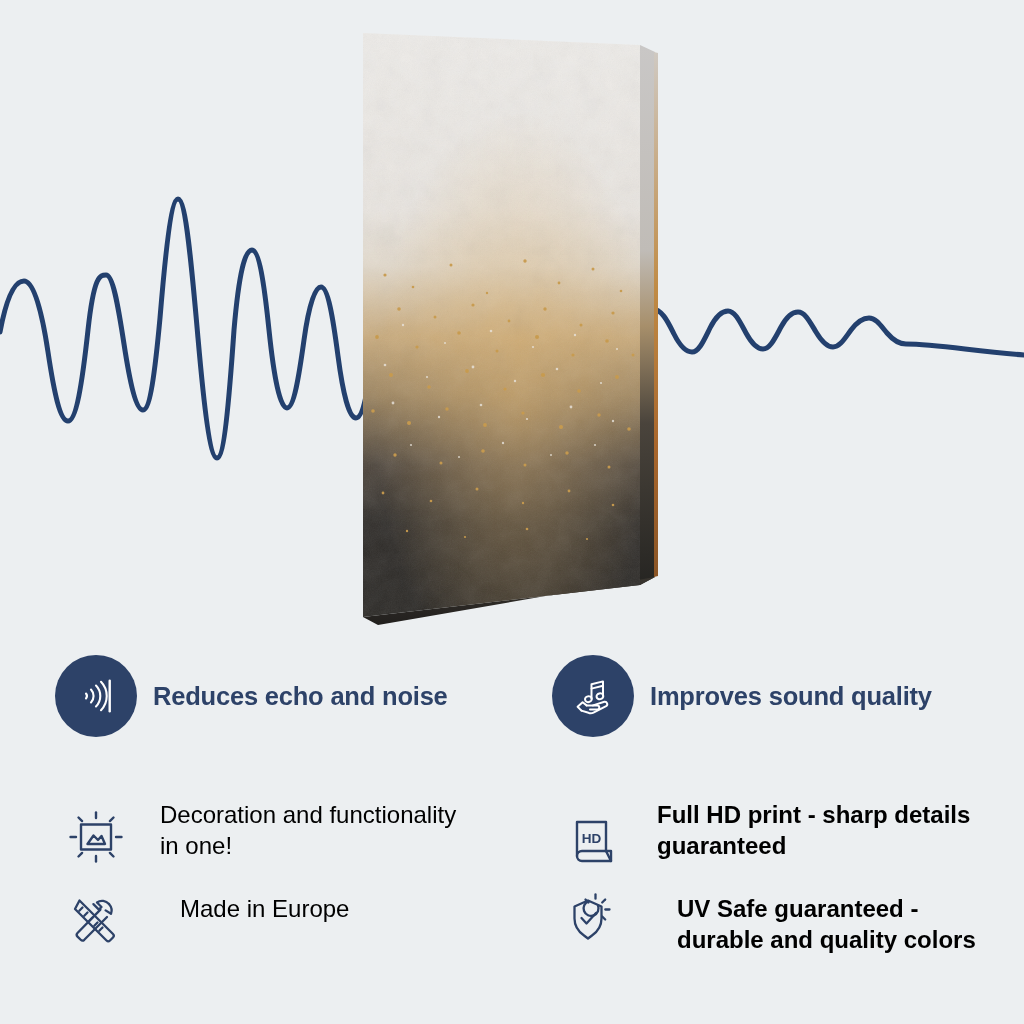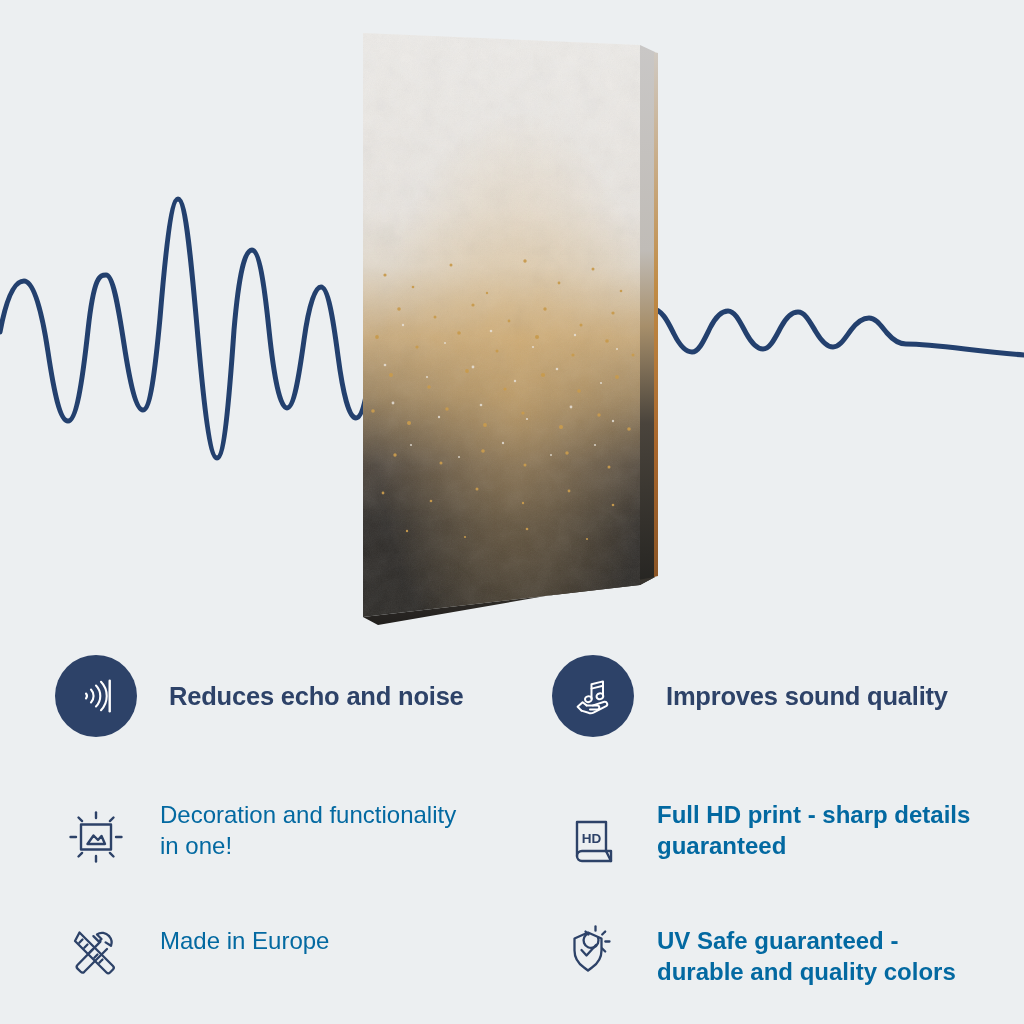--- a/index.html
+++ b/index.html
@@ -55,51 +55,51 @@
     width: 82px;
     height: 82px;
     border-radius: 50%;
     background: #2d4268;
     flex: 0 0 82px;
     display: flex;
     align-items: center;
     justify-content: center;
   }
   .badge-title {
-    margin-left: 32px;
+    margin-left: 16px;
     font-size: 25.5px;
     font-weight: bold;
     color: #2d4268;
     letter-spacing: -0.2px;
     white-space: nowrap;
   }
 
   .feat-row {
     position: absolute;
     display: flex;
     align-items: flex-start;
   }
   .feat-row.col-left  { left: 56px;  }
   .feat-row.col-right { left: 553px; }
   .feat-row.row-2 { top: 148px; }
-  .feat-row.row-3 { top: 264px; }
+  .feat-row.row-3 { top: 232px; gap: 20px; }
 
   .feat-icon {
     width: 80px;
     height: 80px;
     flex: 0 0 80px;
     display: flex;
     align-items: flex-end;
     justify-content: center;
   }
   .feat-text {
     margin-left: 24px;
     font-size: 24px;
     line-height: 1.28;
-    color: #0369a1;
+    color: #000000;
     max-width: 340px;
     padding-top: 12px;
   }
   .feat-row.row-3 .feat-text { padding-top: 22px; }
   .feat-row.col-right .feat-text { max-width: 360px; font-weight: bold; }
 </style>
 </head>
 <body>
 
 <svg id="waveform-layer" viewBox="0 0 1024 1024" xmlns="http://www.w3.org/2000/svg">

